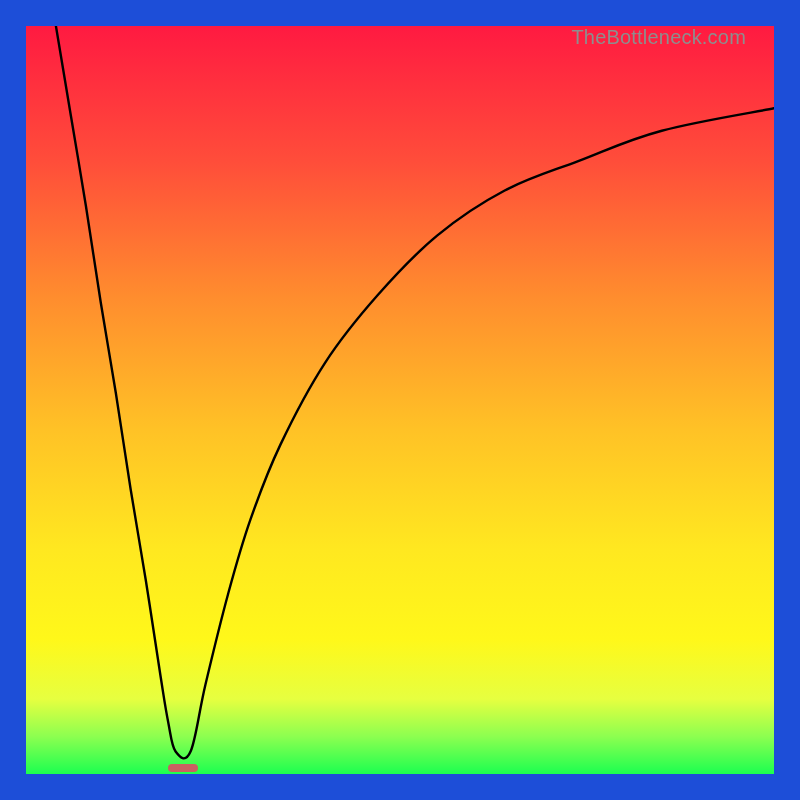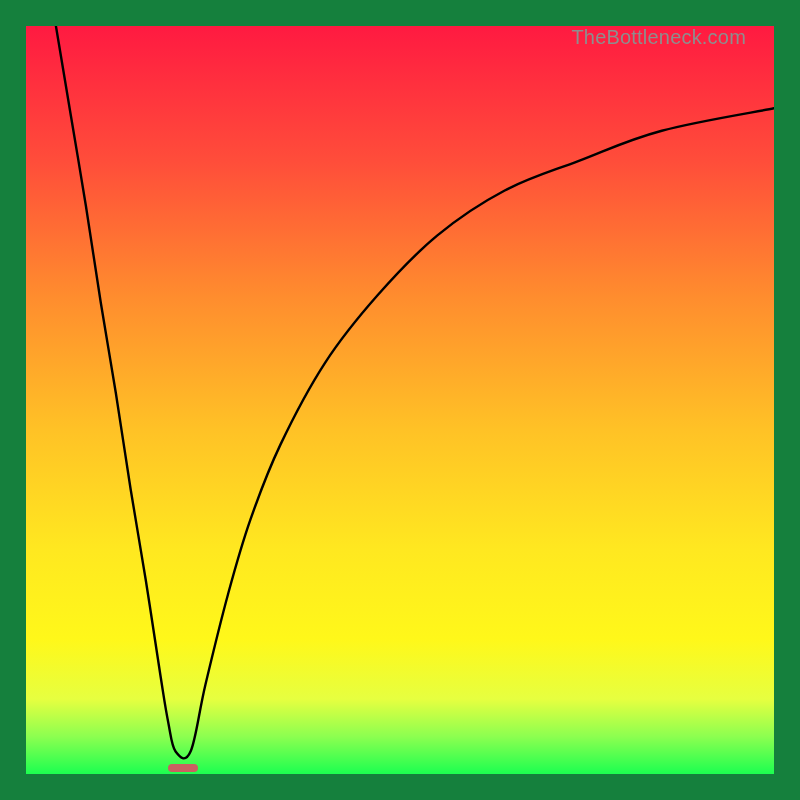--- a/index.html
+++ b/index.html
@@ -1,20 +1,20 @@
 <!DOCTYPE html>
 <html><head>
 <meta charset="utf-8">
 <style>
   * { margin: 0; padding: 0; box-sizing: border-box; }
   html, body { width: 800px; height: 800px; overflow: hidden; }
   .outer {
     width: 800px;
     height: 800px;
-    background: #15803d;
+    background: #1d4ed8;
     position: relative;
   }
   .plot {
     position: absolute;
     left: 26px;
     top: 26px;
     width: 748px;
     height: 748px;
     background: linear-gradient(to bottom,
       #ff1a41 0%,

